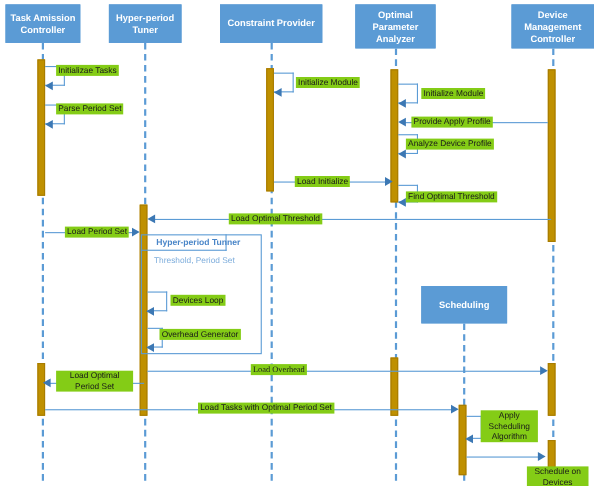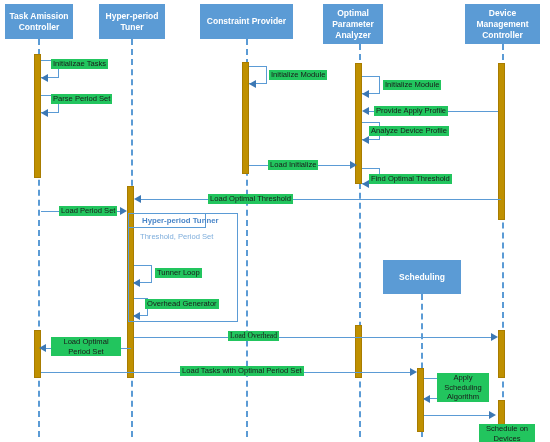--- a/index.html
+++ b/index.html
@@ -60,21 +60,21 @@
   }
   .arrow-right { border-left: 7px solid #3C78B4; }
   .arrow-left  { border-right: 7px solid #3C78B4; }
 
   .msg-label {
     position: absolute;
     font-size: 7.6px;
     color: #1a1a1a;
     line-height: 9.5px;
     white-space: nowrap;
-    background: #22c55e;
+    background: #84cc16;
     padding: 0 2px;
   }
   .msg-label.wrap {
     white-space: normal;
     text-align: center;
   }
   
   .selfmsg {
     position: absolute;
     box-sizing: border-box;
@@ -118,21 +118,21 @@
 
   <div class="actor-box" style="left:5px;  top:4px;   width:68px;  height:35px;">
     <span>Task Amission Controller</span>
   </div>
   <div class="actor-box" style="left:99px; top:4px;   width:66px;  height:35px;">
     <span>Hyper-period Tuner</span>
   </div>
   <div class="actor-box" style="left:200px;top:4px;   width:93px;  height:35px;">
     <span>Constraint Provider</span>
   </div>
-  <div class="actor-box" style="left:323px;top:4px;   width:60px;  height:40px;">
+  <div class="actor-box" style="left:323px;top:4px;   width:73px;  height:40px;">
     <span>Optimal Parameter Analyzer</span>
   </div>
   <div class="actor-box" style="left:465px;top:4px;   width:75px;  height:40px;">
     <span>Device Management Controller</span>
   </div>
   <div class="actor-box" style="left:383px;top:260px; width:78px;  height:34px;">
     <span>Scheduling</span>
   </div>
 
   <div class="lifeline" style="left:38px;  top:39px;  height:398px;"></div>
@@ -198,21 +198,21 @@
   <div class="arrow-right" style="left:120px; top:207px;"></div>
   <div class="msg-label" style="left:59px; top:206px;">Load Period Set</div>
 
   <div class="fragment" style="left:128px; top:213px; width:110px; height:109px;"></div>
   <div class="fragment-tab" style="left:128px; top:213px; width:78px; height:15px;"></div>
   <div class="fragment-label" style="left:142px; top:216px;">Hyper-period Tunner</div>
   <div class="fragment-guard" style="left:140px; top:232px;">Threshold, Period Set</div>
 
   <div class="selfmsg" style="left:134px; top:265px; width:18px; height:18px;"></div>
   <div class="arrow-left" style="left:133px; top:279px;"></div>
-  <div class="msg-label" style="left:155px; top:268px;">Tunner Loop</div>
+  <div class="msg-label" style="left:155px; top:268px;">Devices Loop</div>
 
   <div class="selfmsg" style="left:134px; top:298px; width:14px; height:18px;"></div>
   <div class="arrow-left" style="left:133px; top:312px;"></div>
   <div class="msg-label" style="left:145px; top:299px;">Overhead Generator</div>
 
   <div class="msg-line" style="left:134px; top:337px; width:360px;"></div>
   <div class="arrow-right" style="left:491px; top:333px;"></div>
   <div class="msg-label" style="left:228px; top:331px;font-family:Liberation Serif, serif;">Load Overhead</div>
 
   <div class="msg-line" style="left:41px; top:348px; width:90px;"></div>

